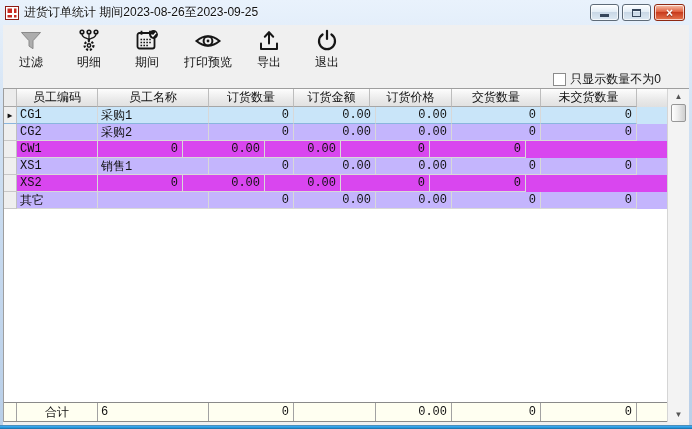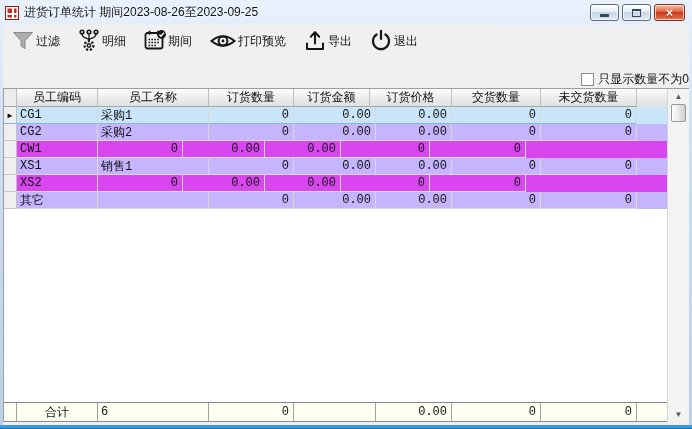--- a/index.html
+++ b/index.html
@@ -42,26 +42,26 @@
   .glyph-close{ color:#fff; font-weight:bold; font-size:12px; line-height:1; text-shadow:0 1px 1px #00000066; }
 
   
   .content{
     position:absolute; left:3px; right:3px; top:25px; bottom:4px;
     background:#f0f0f0; overflow:hidden;
   }
 
   
   .toolbar{ display:flex; align-items:flex-start; height:45px; padding:2px 0 0 7px; gap:16px; }
-  .tbtn{ min-width:42px; display:flex; align-items:center; justify-content:flex-start; }
+  .tbtn{ min-width:42px; display:flex; flex-direction:column; align-items:center; justify-content:flex-start; }
   .ticon{ height:28px; display:flex; align-items:center; justify-content:center; }
   .tlabel{ line-height:14px; white-space:nowrap; }
 
   
-  .filterrow{ height:18px; display:flex; align-items:center; justify-content:flex-end; gap:4px; }
+  .filterrow{ height:18px; display:flex; align-items:center; justify-content:flex-end; padding-right:28px; gap:4px; }
   .checkbox{ width:13px; height:13px; background:#fff; border:1px solid #8b8b8b; }
 
   
   .grid{
     position:absolute; left:0; right:0; top:63px; bottom:3px;
     display:flex; background:#fff; border-top:1px solid #9e9e9e; border-left:1px solid #9e9e9e;
   }
   .grid-main{ flex:1; min-width:0; display:flex; flex-direction:column;
     font-family:"Liberation Mono","Liberation Sans",monospace; }
 

